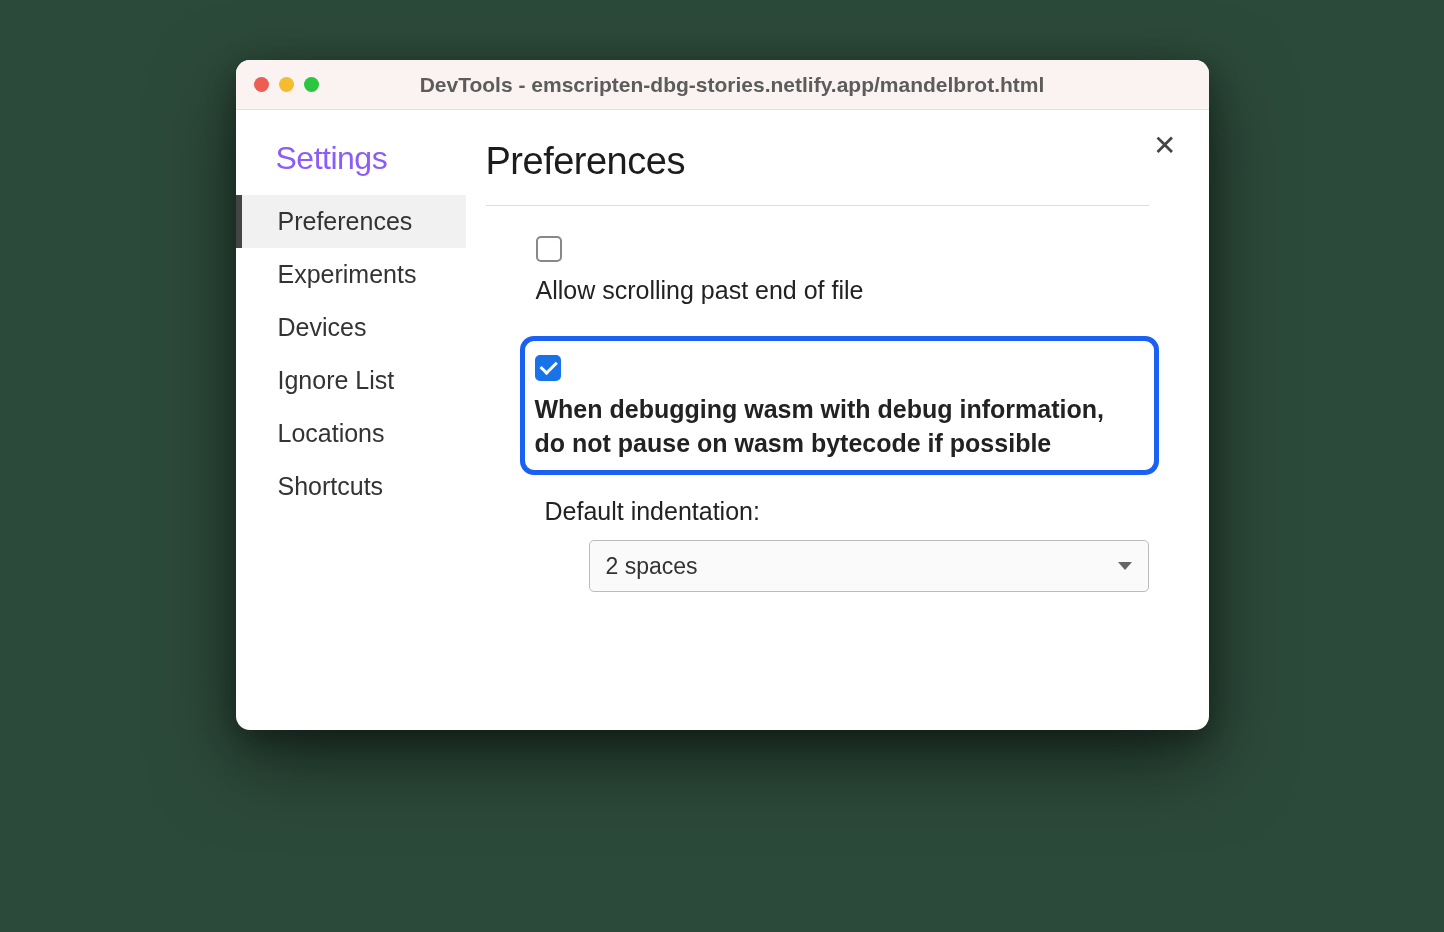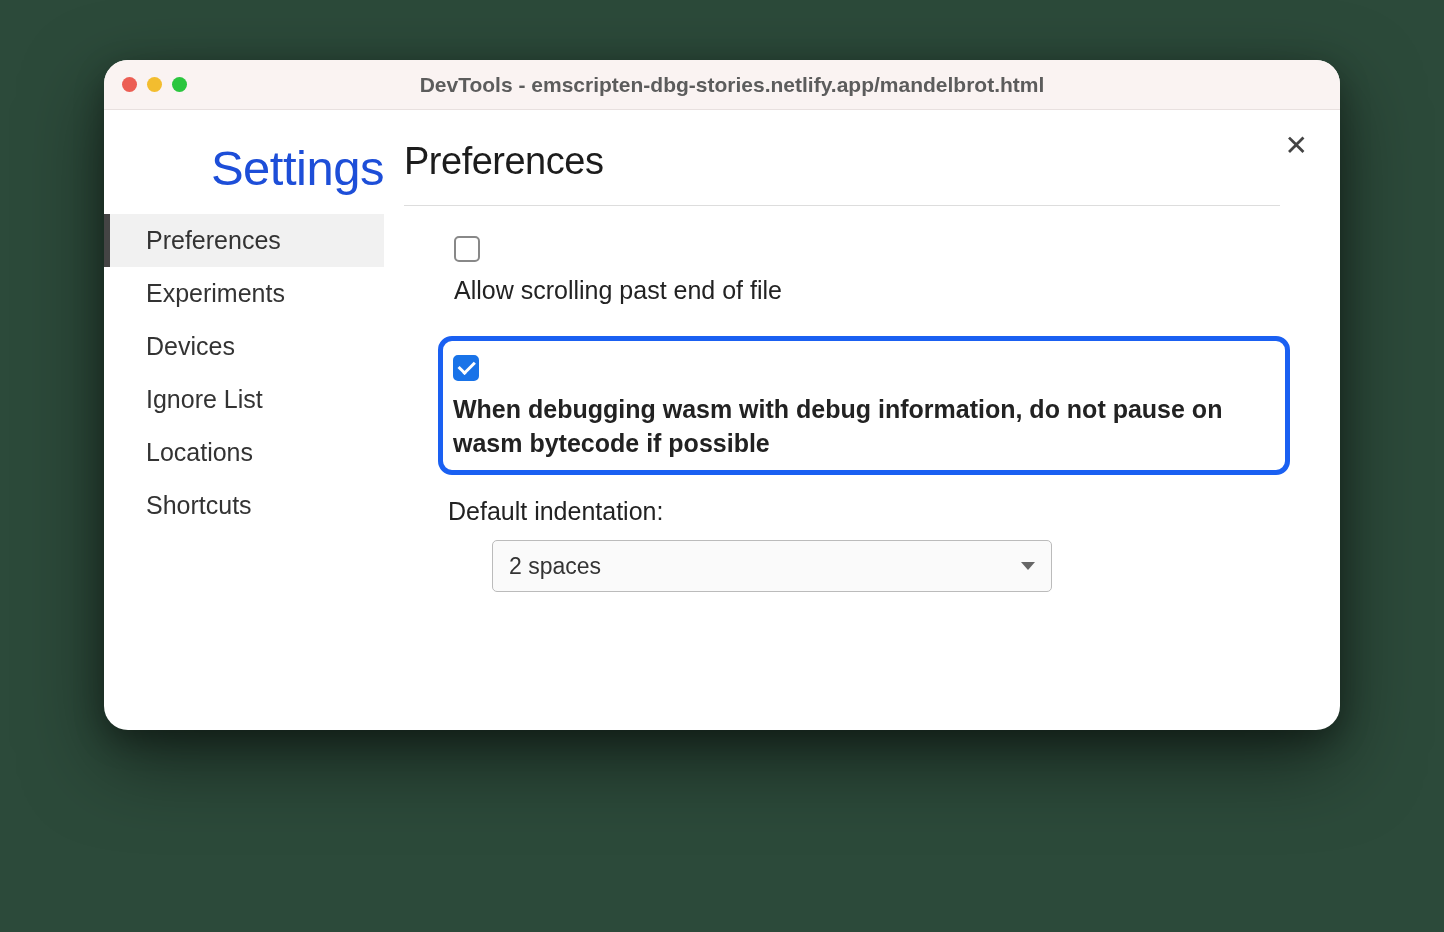--- a/index.html
+++ b/index.html
@@ -11,23 +11,23 @@
       font-family: -apple-system, BlinkMacSystemFont, "Segoe UI", Helvetica, Arial, sans-serif;
       background: #2c4a3a;
       width: 1444px;
       height: 932px;
       display: flex;
       align-items: flex-start;
       justify-content: center;
       padding-top: 60px;
     }
     .window {
-      width: 1236px;
+      width: 973px;
       background: #fff;
-      border-radius: 24px;
+      border-radius: 14px;
       overflow: hidden;
       box-shadow: 0 30px 80px rgba(0,0,0,0.5), 0 10px 30px rgba(0,0,0,0.3);
     }
     .titlebar {
       background: #faf3f2;
       height: 50px;
       display: flex;
       align-items: center;
       padding: 0 18px;
       border-bottom: 1px solid #e8e0df;
@@ -66,26 +66,25 @@
       color: #444;
       cursor: pointer;
       font-weight: 300;
       line-height: 1;
     }
     .sidebar {
       width: 280px;
       padding: 30px 0 30px 0;
     }
     .sidebar-title {
-      font-size: 49px;
-      font-weight: 400;
-      color: #1d4ed8;
+      font-size: 32px;
+      font-weight: 400;
+      color: #8b5cf6;
       padding: 0 0 18px 40px;
       letter-spacing: -0.5px;
-      text-align: right;
     }
     .sidebar-item {
       font-size: 25px;
       color: #333;
       padding: 12px 0 12px 42px;
       cursor: pointer;
       font-weight: 400;
     }
     .sidebar-item.active {
       background: #f1f1f1;
@@ -148,20 +147,21 @@
       border-width: 0 3px 3px 0;
       transform: rotate(45deg) translate(-1px, -2px);
     }
     .setting-label {
       font-size: 25px;
       color: #222;
       line-height: 1.35;
     }
     .indent-section {
       margin-top: 10px;
+      margin-left: 15px;
     }
     .indent-label {
       font-size: 25px;
       color: #222;
       margin-bottom: 14px;
     }
     .select-wrap {
       margin-left: 44px;
     }
     .select {

